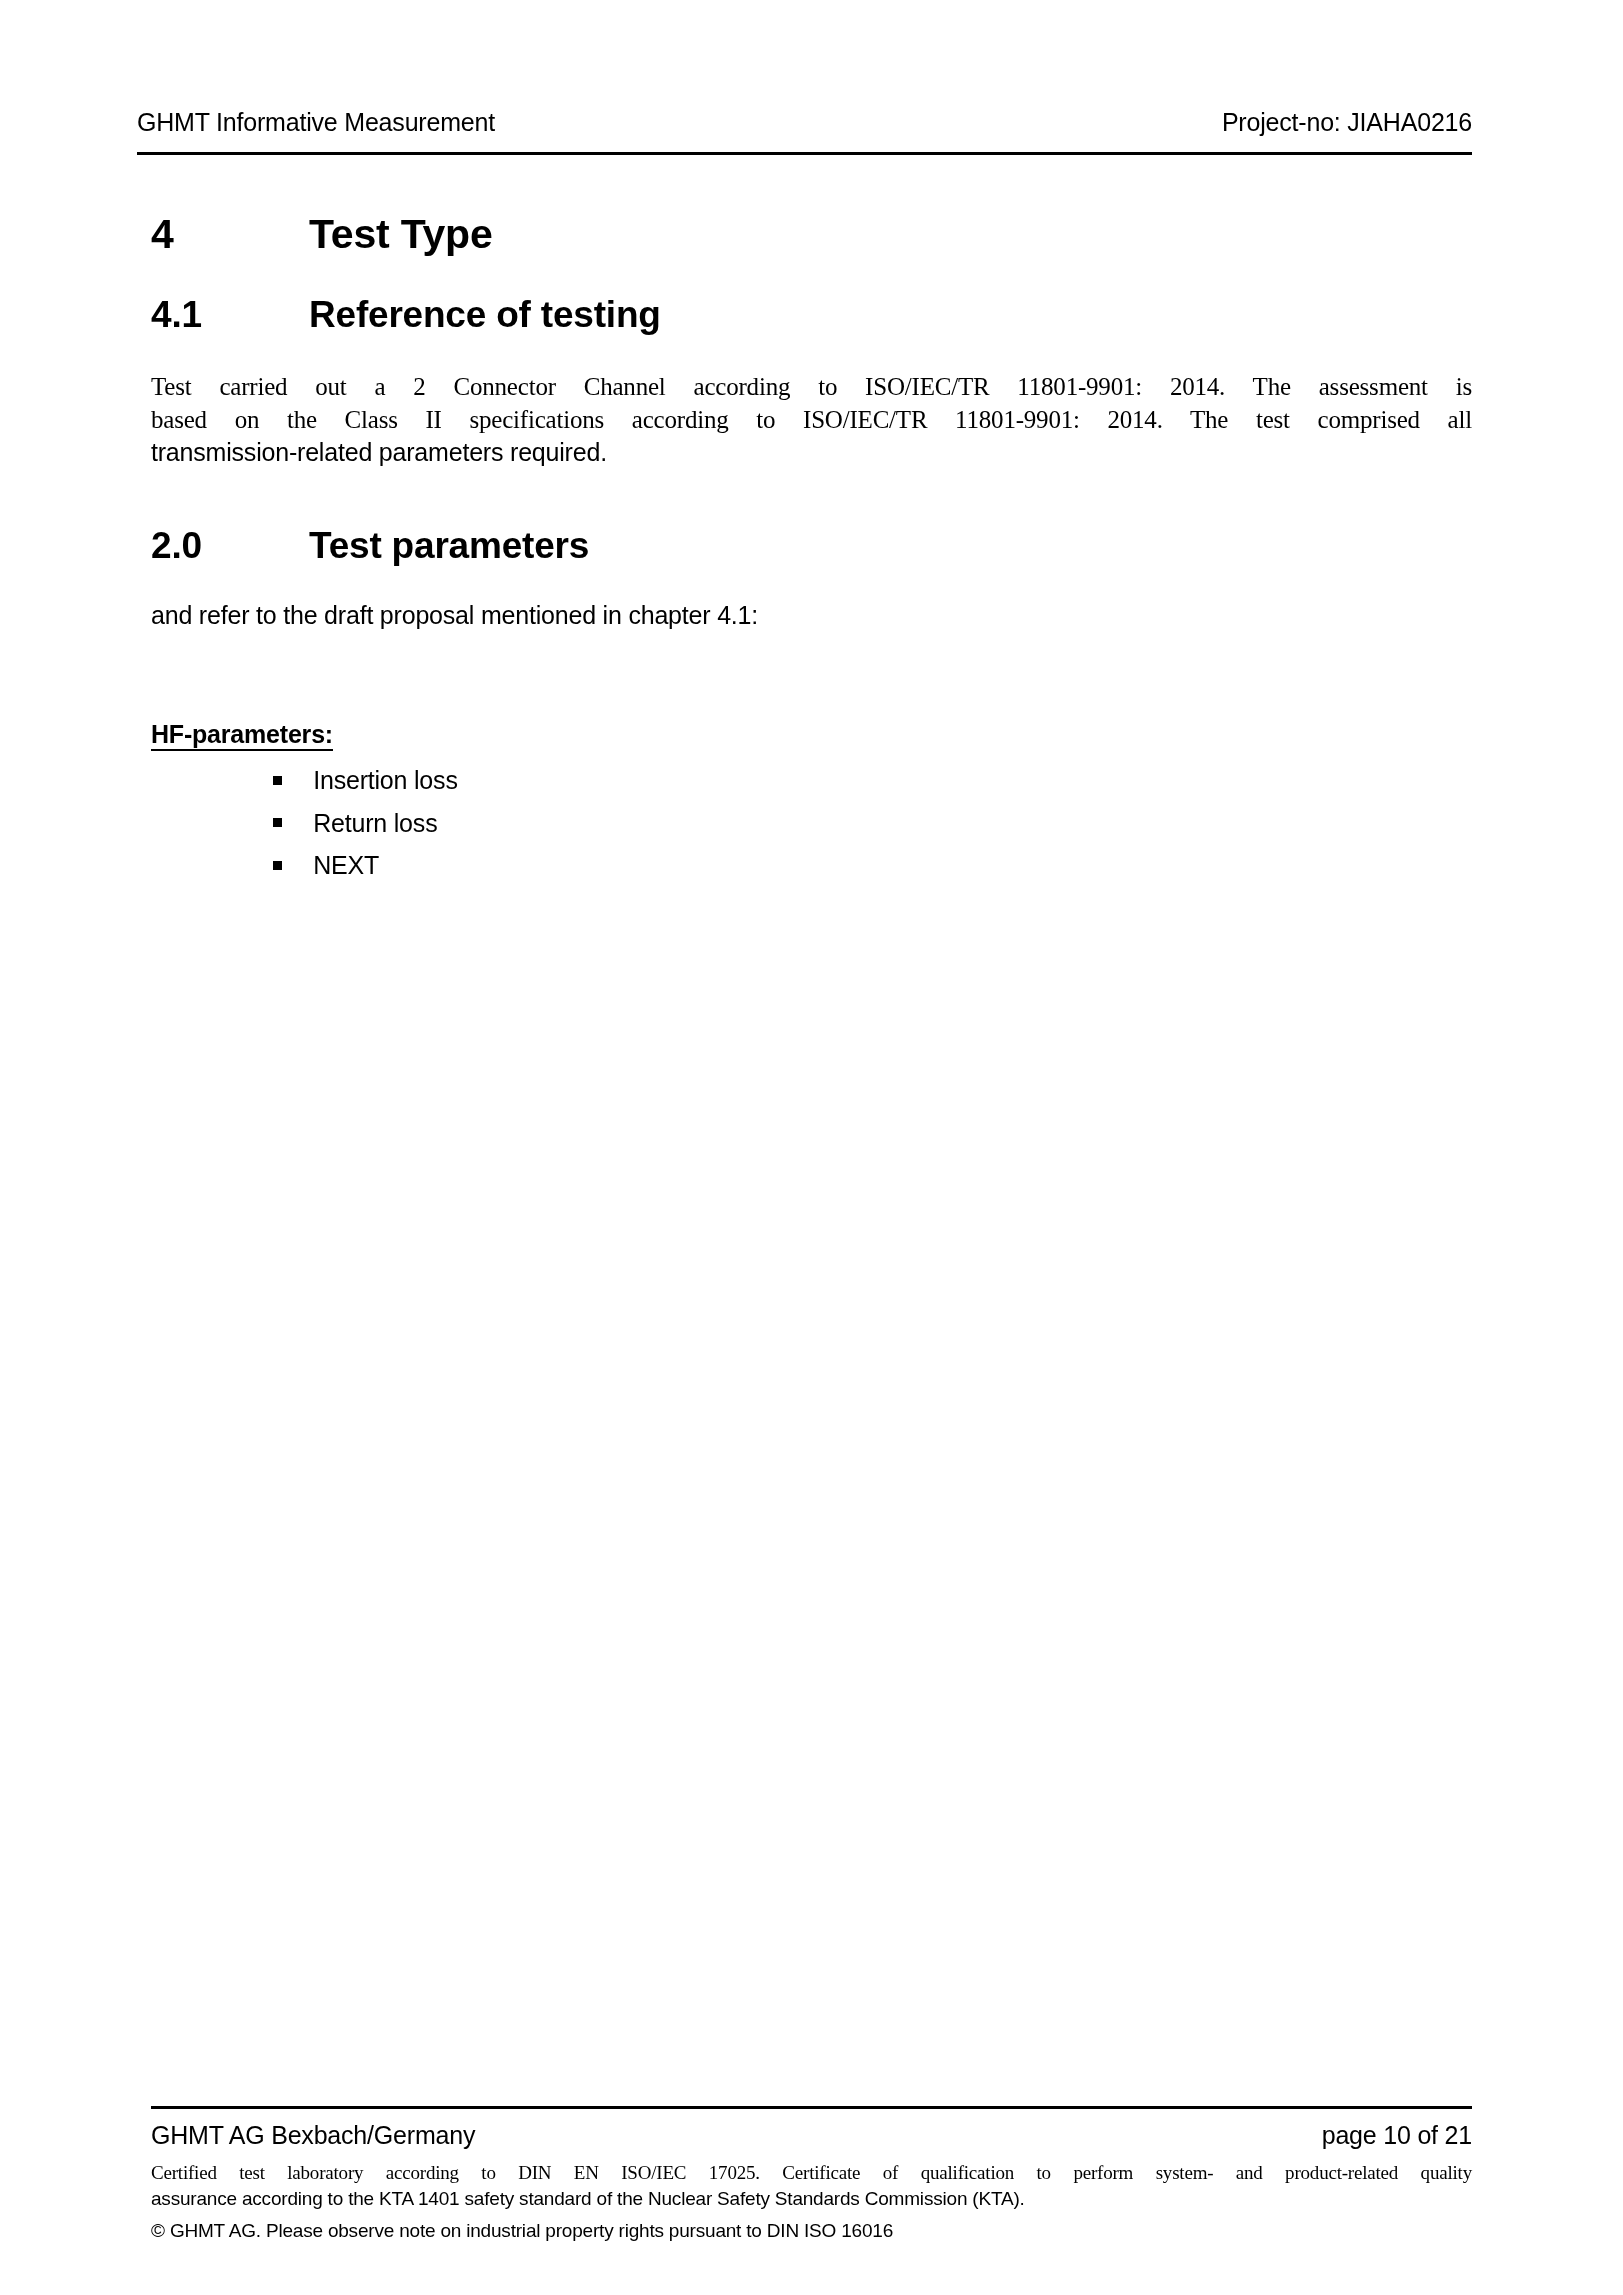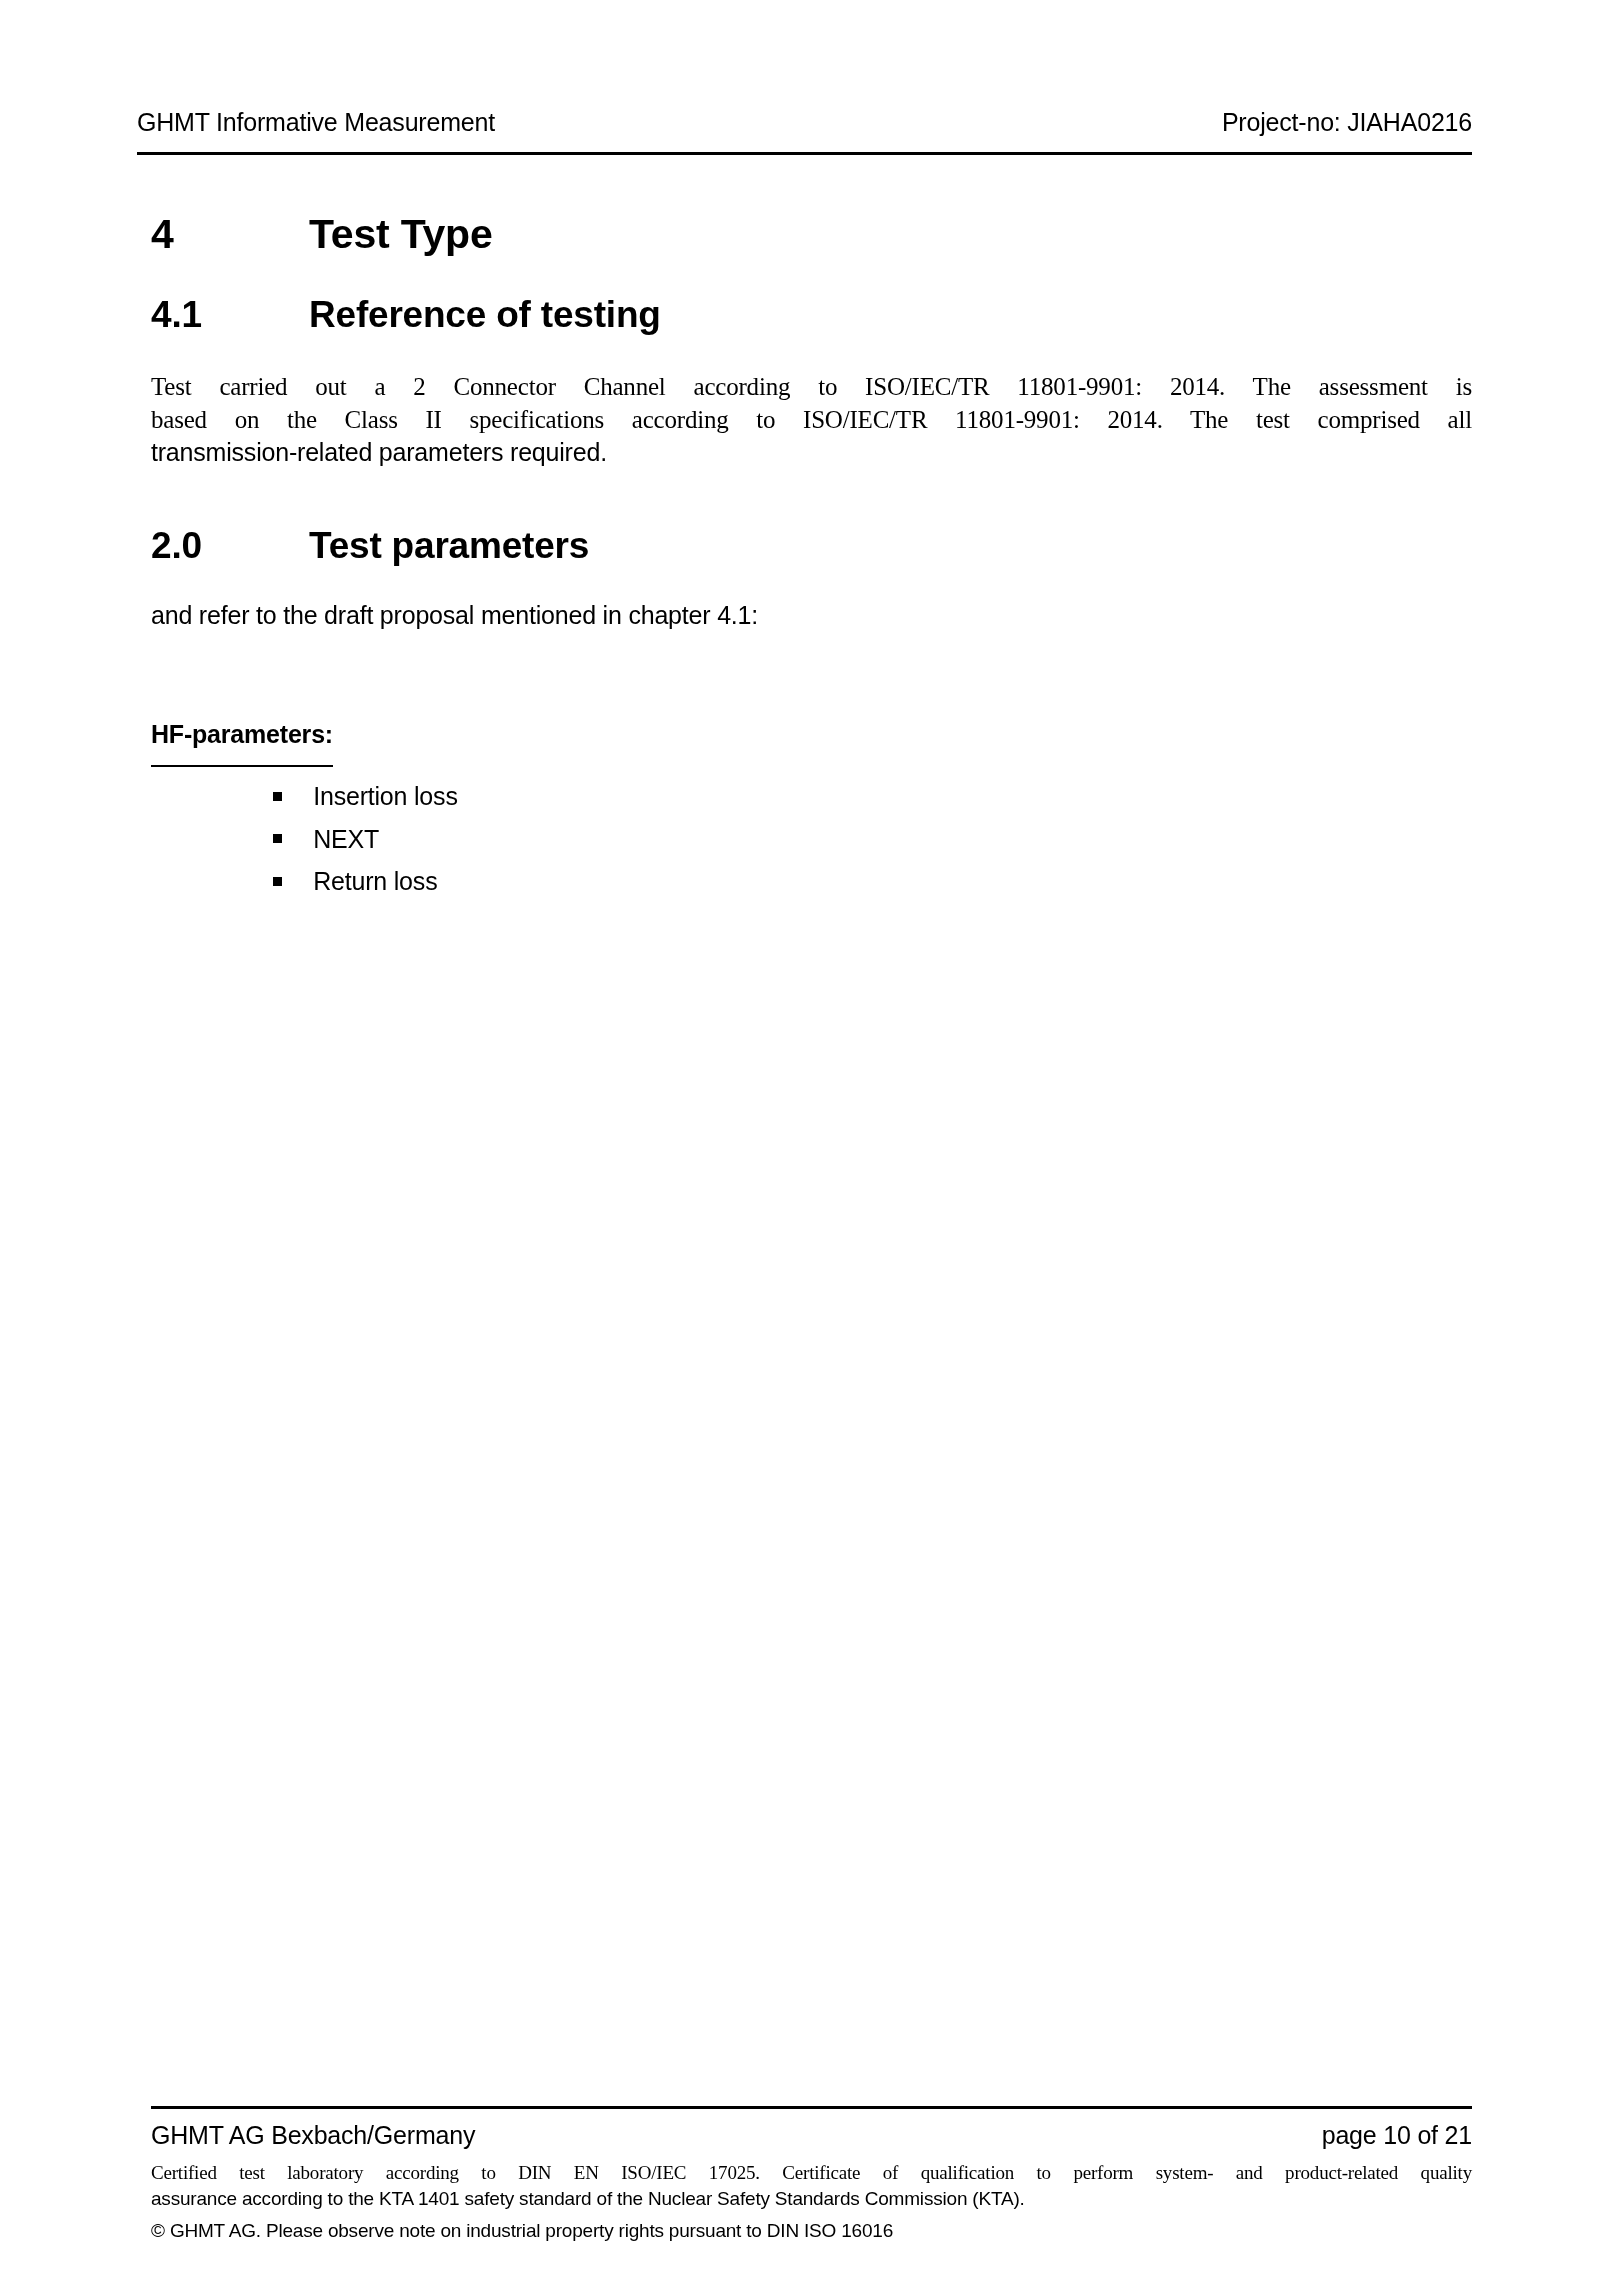--- a/index.html
+++ b/index.html
@@ -62,21 +62,21 @@
   .hf-block {
     position: absolute;
     left: 151px;
     right: 151px;
     font-size: 25px;
   }
   .hf-title {
     display: inline-block;
     font-weight: bold;
     border-bottom: 2.6px solid #000;
-    padding-bottom: 16px;
+    padding-bottom: 0;
     line-height: 29px;
   }
   .hf-list {
     list-style: none;
     margin: 15.7px 0 0 0;
     padding: 0 0 0 122px;
   }
   .hf-list li {
     display: flex;
     align-items: center;
@@ -158,25 +158,25 @@
 
   <div class="hf-block" style="top: 720px;">
     <span class="hf-title">HF-parameters:</span>
     <ul class="hf-list">
       <li>
         <span class="sq-bullet"></span>
         <span>Insertion loss</span>
       </li>
       <li>
         <span class="sq-bullet"></span>
-        <span>NEXT</span>
+        <span>Return loss</span>
       </li>
       <li>
         <span class="sq-bullet"></span>
-        <span>Return loss</span>
+        <span>NEXT</span>
       </li>
     </ul>
   </div>
 
   <footer class="doc-footer">
     <div class="rule" style="margin-top: 0;"></div>
     <div class="frow">
       <span>GHMT AG Bexbach/Germany</span>
       <span>page 10 of 21</span>
     </div>

